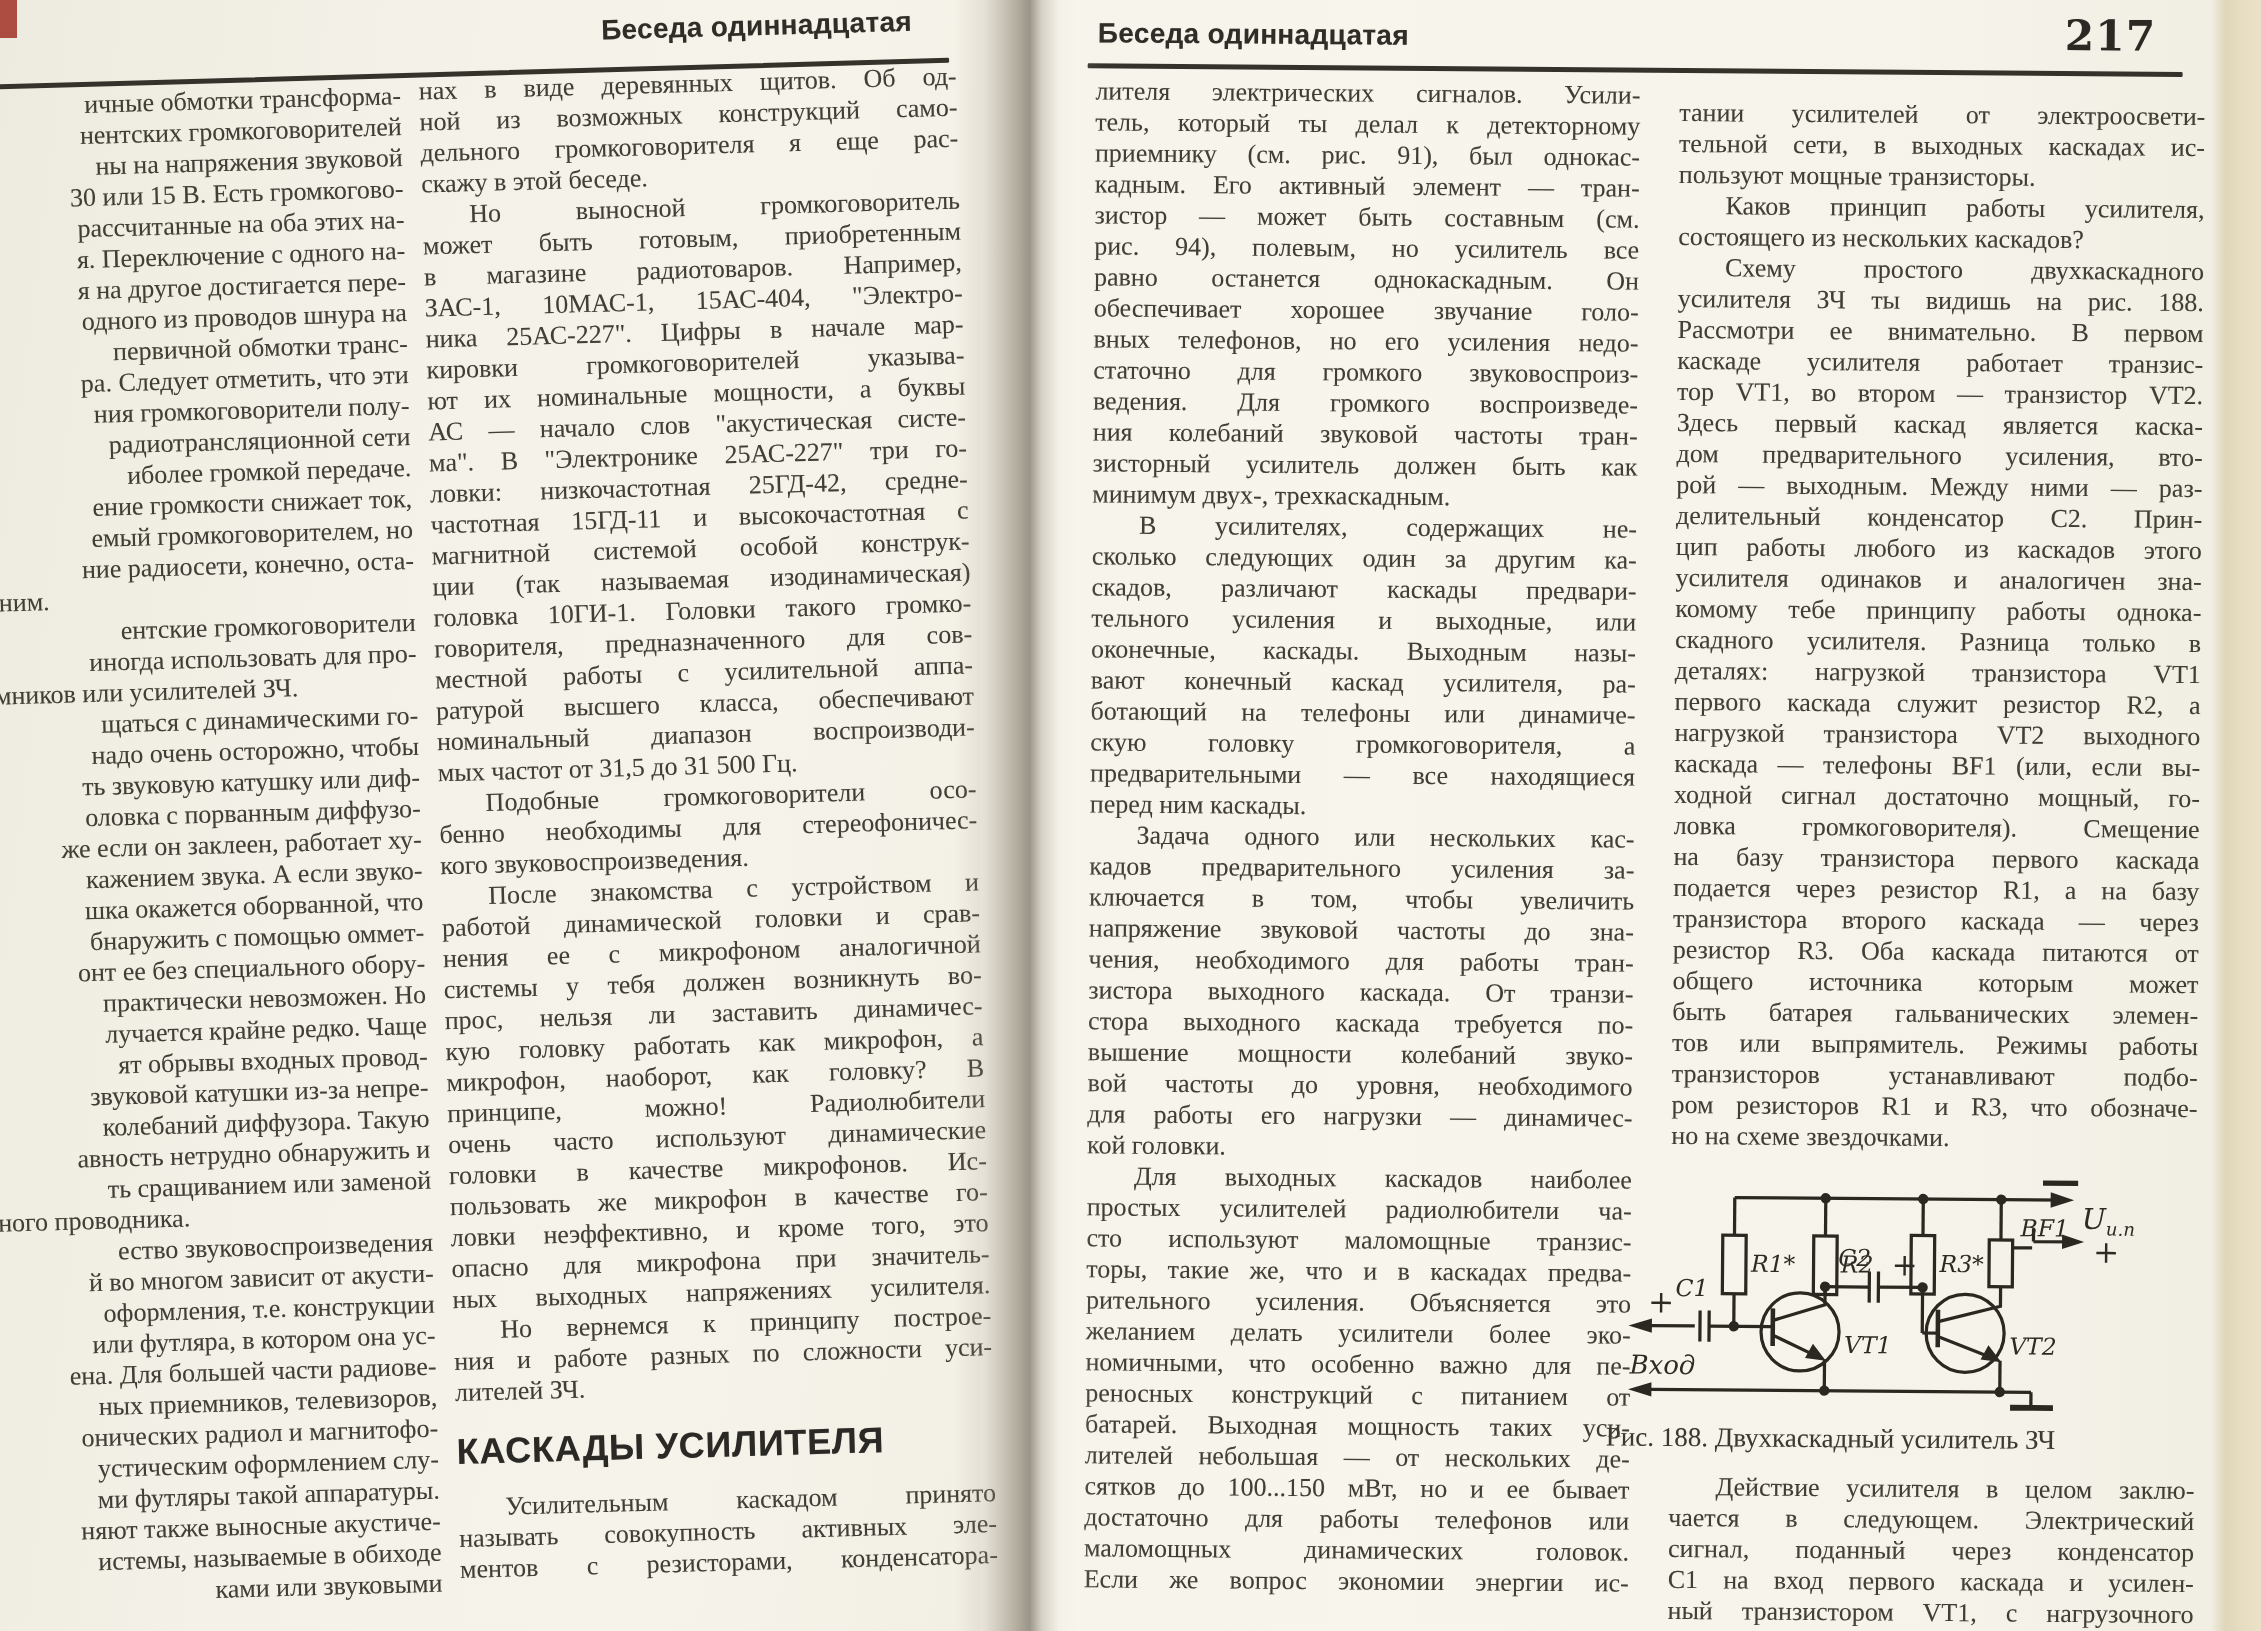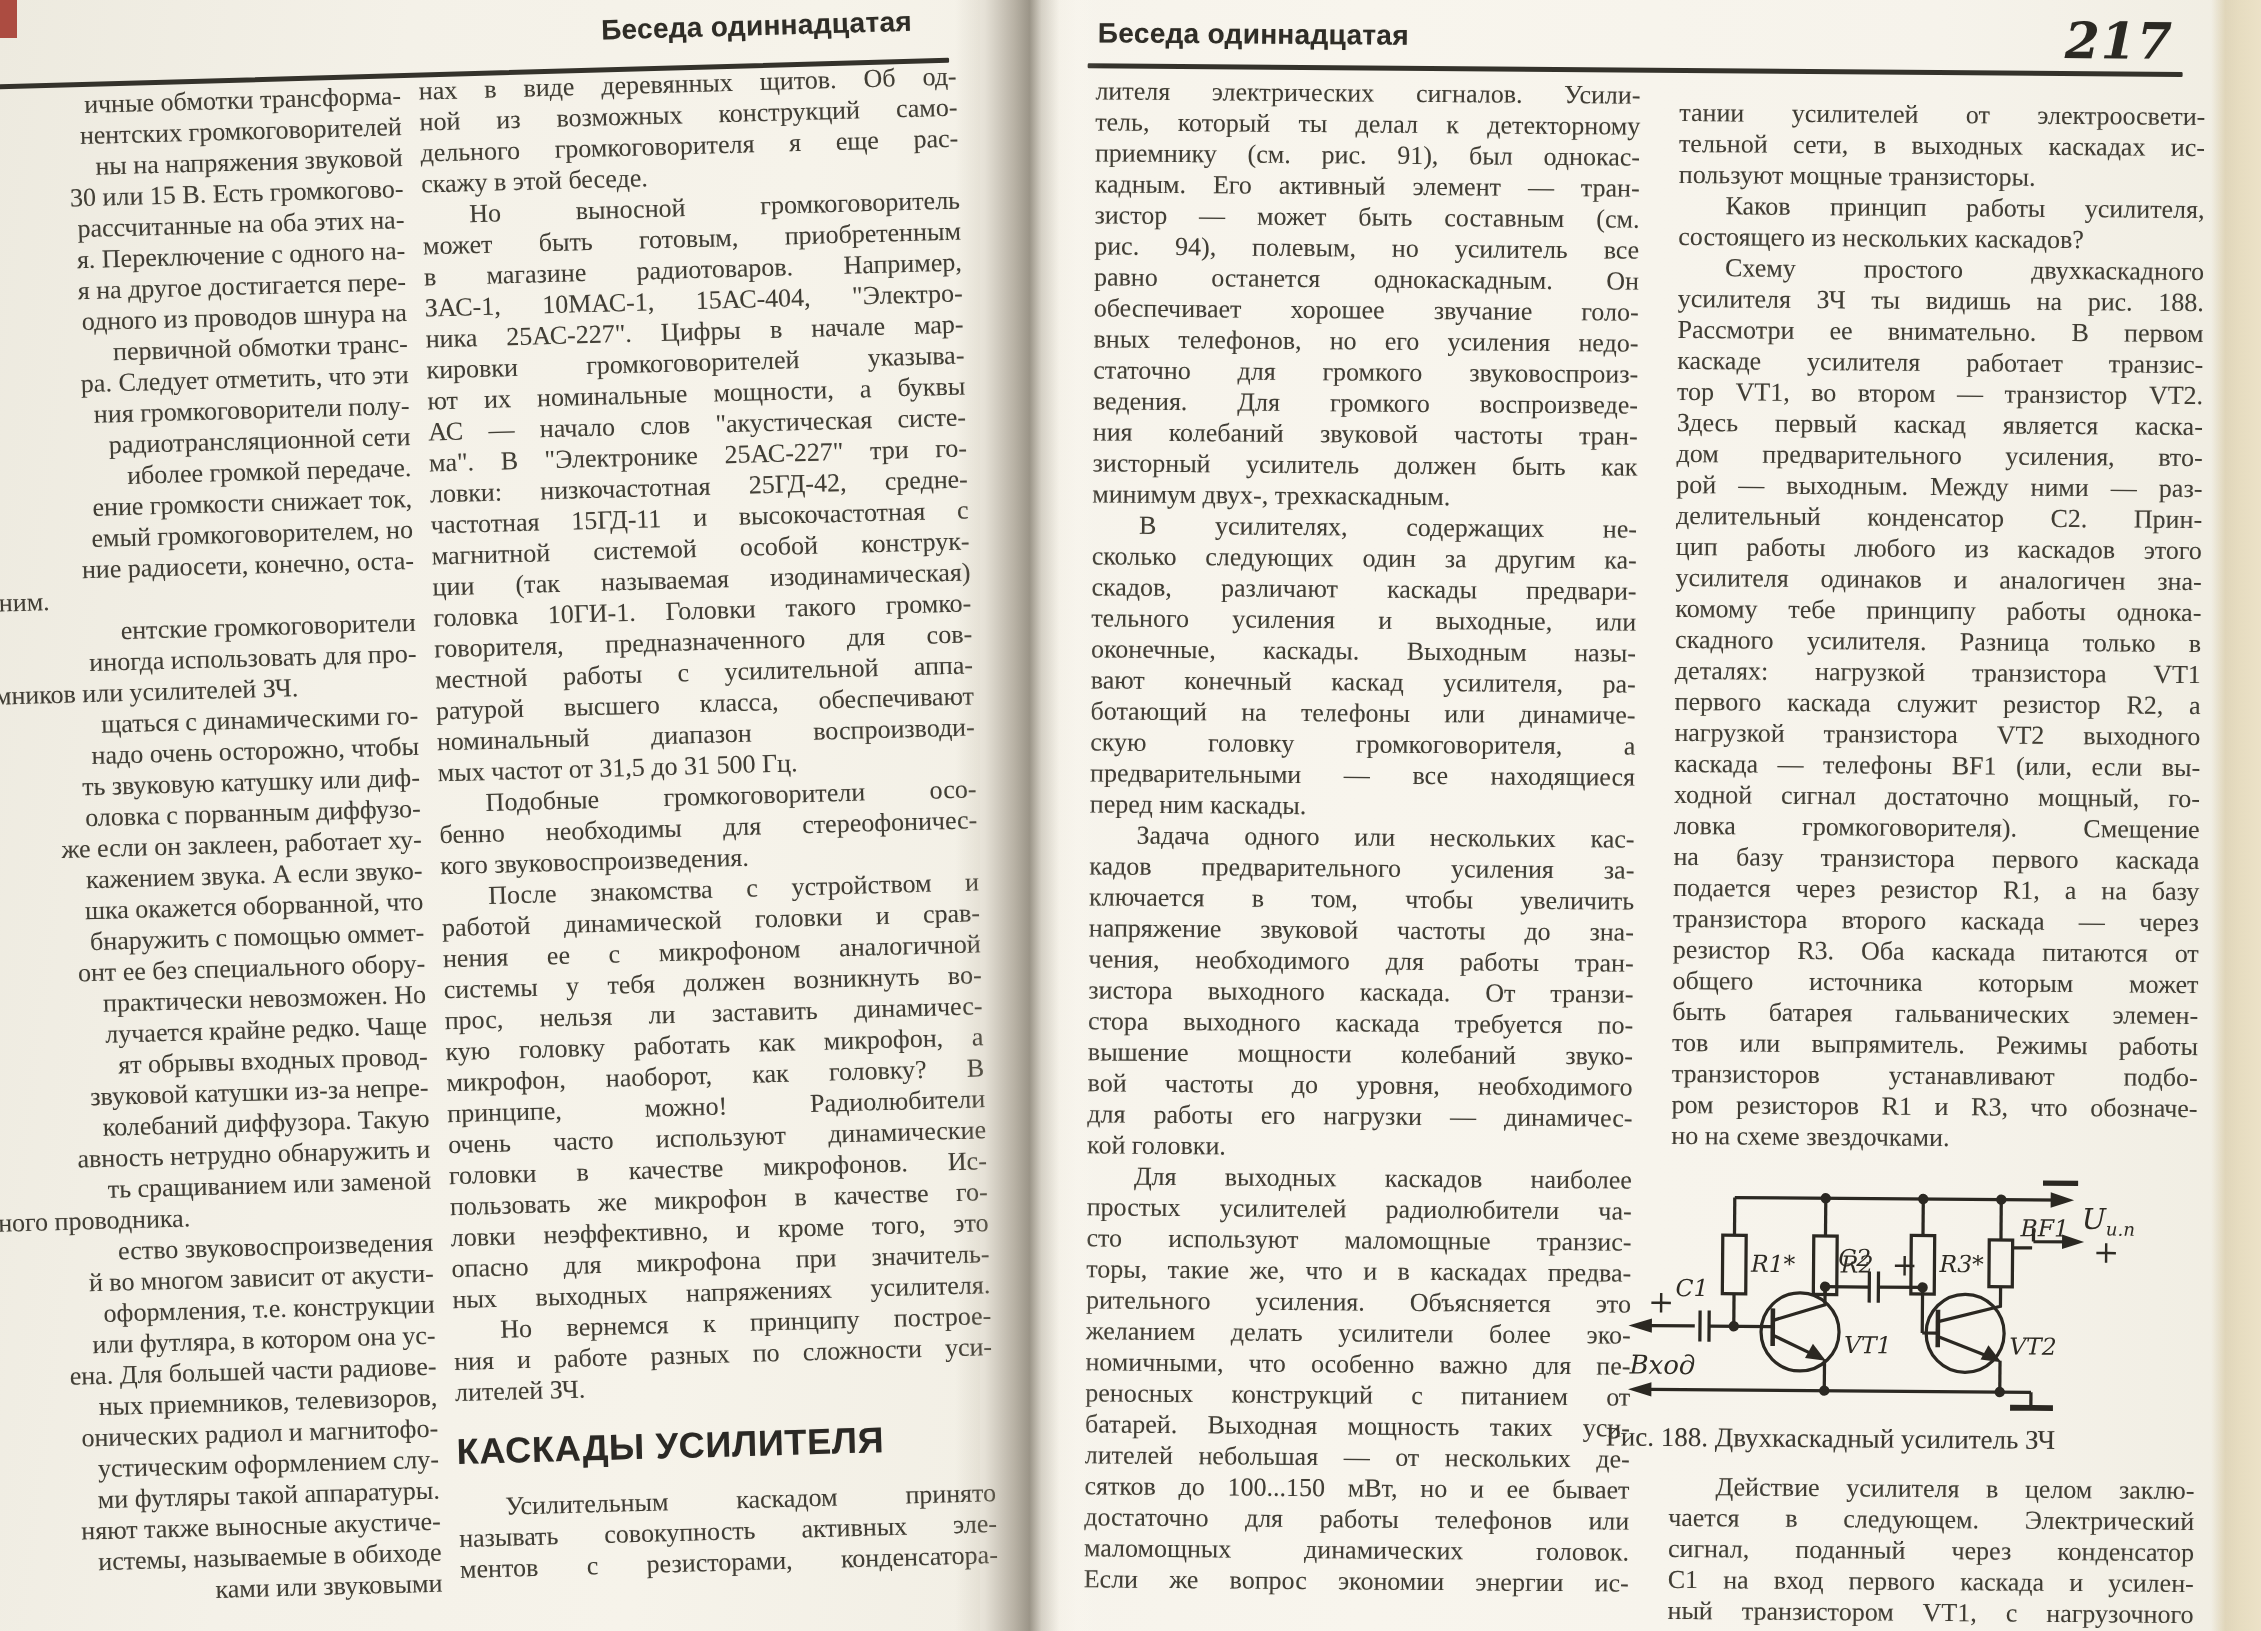--- a/index.html
+++ b/index.html
@@ -19,23 +19,22 @@
   .rot-right{position:absolute;left:0;top:0;width:2261px;height:1632px;
     transform:rotate(0.45deg);transform-origin:1678px 789px;}
   .hdr{
     position:absolute;font-family:"Liberation Sans",sans-serif;font-weight:bold;
     font-size:28px;color:#2f2d27;letter-spacing:0.3px;white-space:nowrap;
     text-shadow:0 0 0.7px rgba(60,56,48,.35);
   }
   .rule{position:absolute;height:4.6px;background:#34322b;border-radius:1.3px;}
   .pagenum{
     position:absolute;font-family:"DejaVu Serif",serif;font-weight:bold;
-    font-size:50px;color:#2b2923;letter-spacing:1.3px;
+    font-size:42px;color:#2b2923;letter-spacing:1.3px;
     text-shadow:0 0 0.7px rgba(50,46,40,.35);
-    font-style:italic;
   }
   .col{position:absolute;}
   .line{
     font-size:26px;line-height:31px;white-space:normal;
     text-align:justify;text-align-last:justify;
     color:#413e35;text-shadow:0 0 0.7px rgba(70,66,56,.30);
   }
   .line.i{text-indent:47px;}
   .line.e{text-align:left;text-align-last:left;}
   .col-cut .line{text-align:right;text-align-last:right;white-space:nowrap;}

